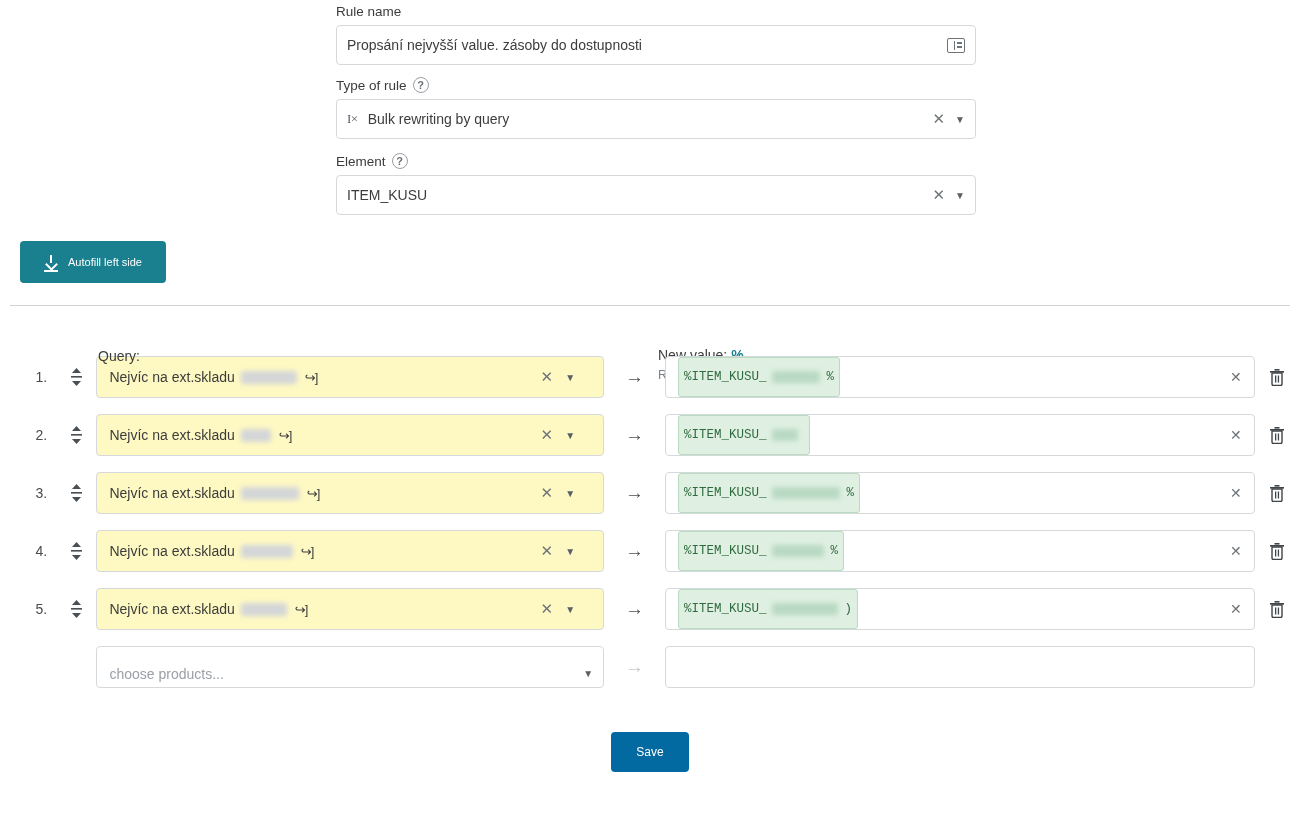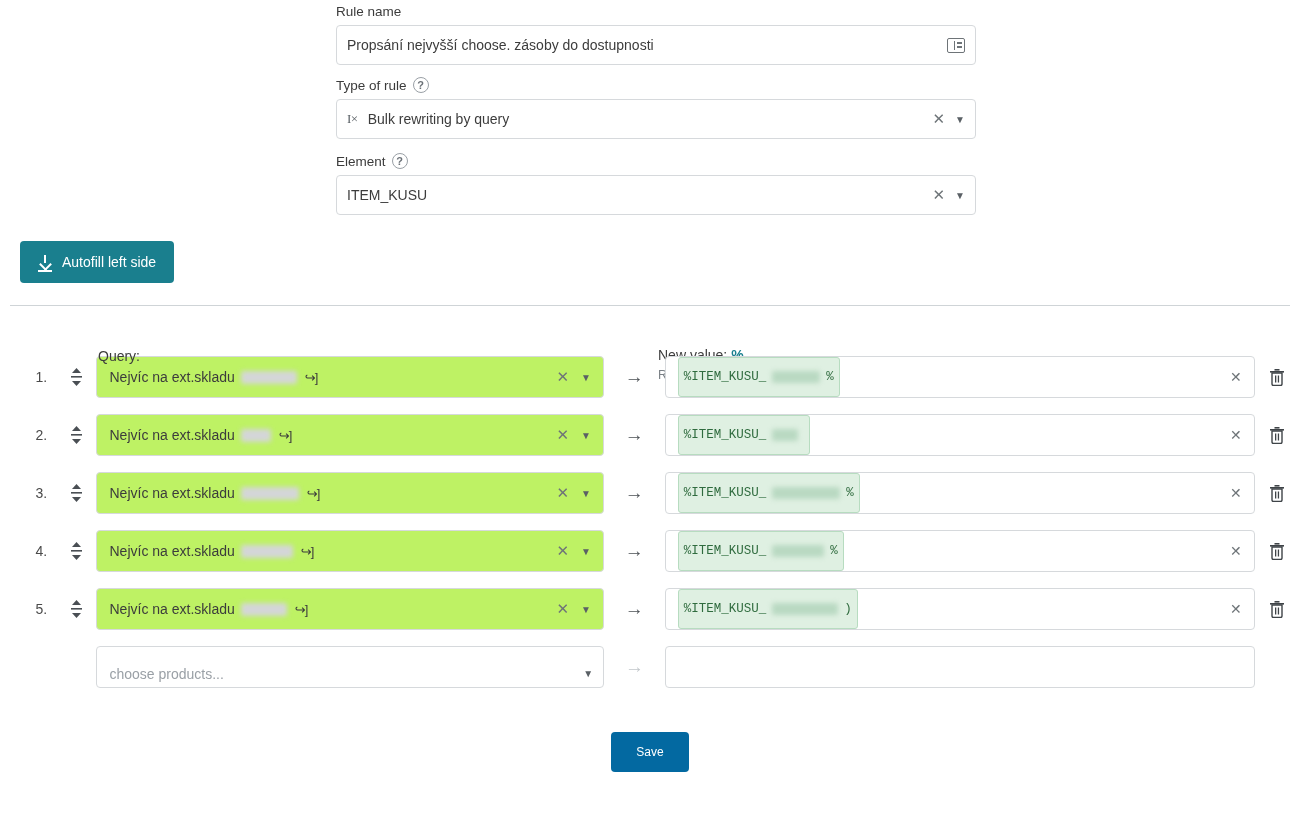--- a/index.html
+++ b/index.html
@@ -89,22 +89,22 @@
   .autofill-wrap { margin-top: 26px; padding-left: 20px; }
   .btn-autofill {
     display: inline-flex;
     align-items: center;
     gap: 10px;
     background: #1a7f8e;
     color: #fff;
     border: none;
     border-radius: 4px;
     height: 42px;
-    padding: 0 18px;
-    font-size: 14px;
+    padding: 0 24px;
+    font-size: 11px;
     cursor: pointer;
   }
   .dl-icon {
     width: 14px; height: 14px;
     position: relative;
     display: inline-block;
   }
   .dl-icon::before {
     content: "";
     position: absolute;
@@ -172,24 +172,24 @@
     color: #4a4f54;
     cursor: grab;
   }
   .drag-handle svg { display: block; }
 
   .query-box {
     width: 516px;
     height: 42px;
     border: 1px solid #d6d9dc;
     border-radius: 4px;
-    background: #bef264;
-    display: flex;
-    align-items: center;
-    padding: 0 8px 0 12px;
+    background: #fef9c3;
+    display: flex;
+    align-items: center;
+    padding: 0 24px 0 12px;
     font-size: 14px;
     color: #3c3c3c;
   }
   .query-text { display: flex; align-items: center; gap: 0px; flex: 1; }
   .blur {
     display: inline-block;
     height: 13px;
     background: #d4d6d8;
     border-radius: 2px;
     filter: blur(2.4px);
@@ -290,21 +290,21 @@
 
 <div class="page">
 
   <div class="form-area">
 
     <div class="field">
       <div class="field-label">
         <span>Rule name</span>
       </div>
       <div class="input-box">
-        <span class="value">Propsání nejvyšší choose. zásoby do dostupnosti</span>
+        <span class="value">Propsání nejvyšší value. zásoby do dostupnosti</span>
         <span class="input-right">
           <span class="note-icon"></span>
         </span>
       </div>
     </div>
 
     <div class="gap-1"></div>
 
     <div class="field">
       <div class="field-label">

